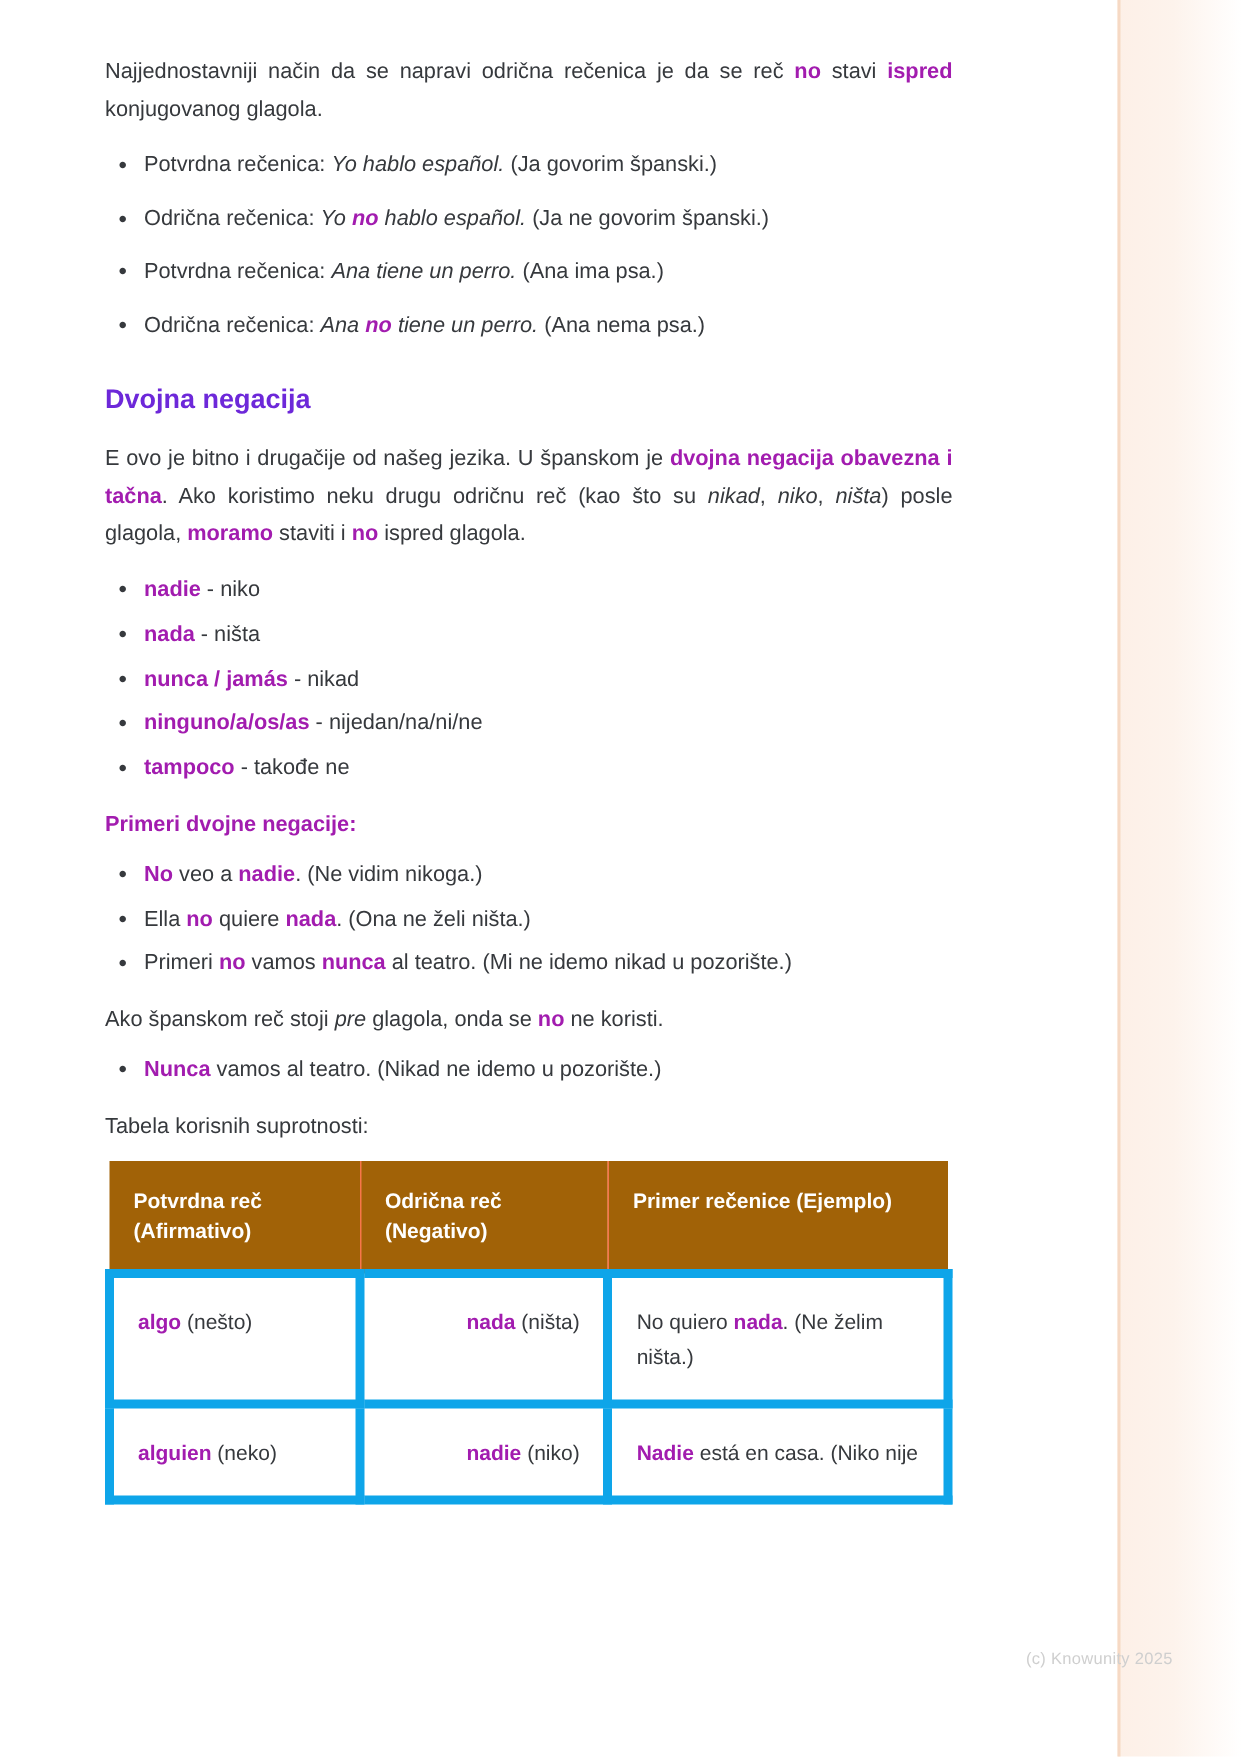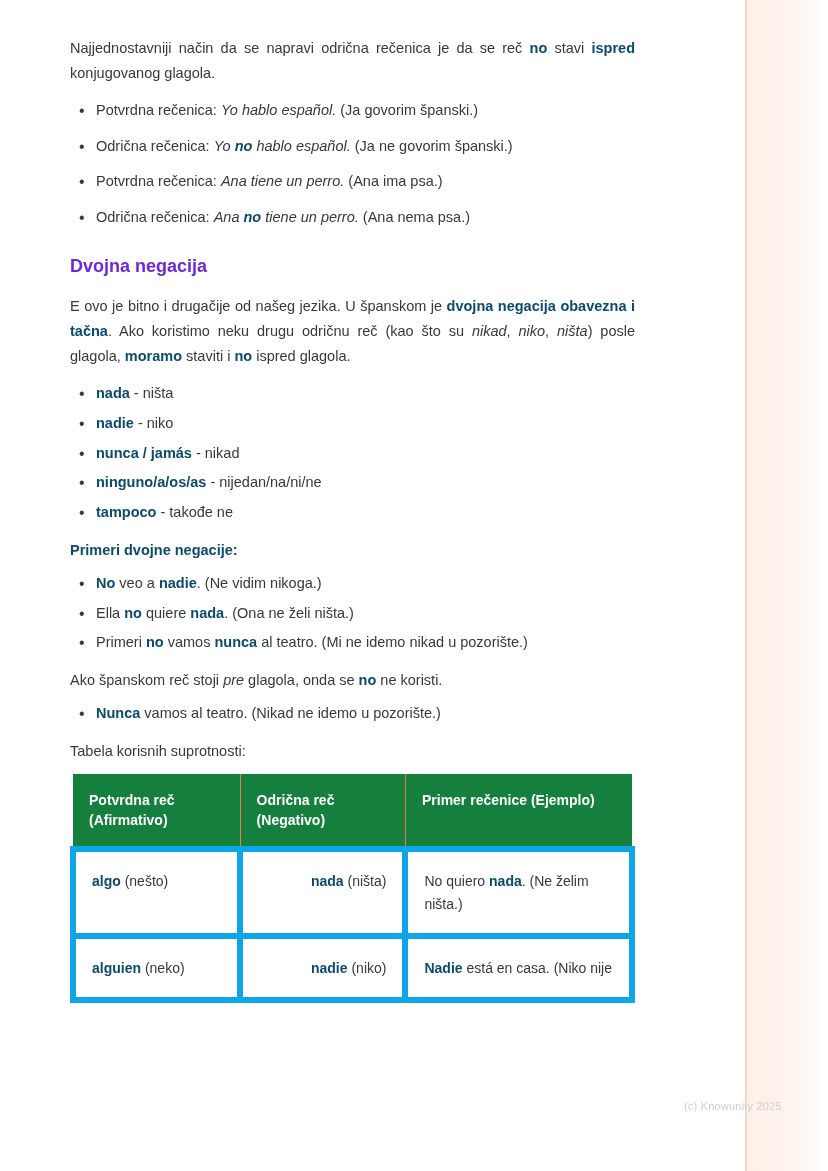--- a/index.html
+++ b/index.html
@@ -61,30 +61,30 @@
     font-size: 16px;
     color: #36393d;
   }
   h2.section-heading {
     font-size: 18px;
     color: #6d28d9;
     font-weight: bold;
     margin: 26px 0 16px 0;
     line-height: 1.3;
   }
-  b, strong { font-weight: bold; color: #0c4a6e; }
+  b, strong { font-weight: bold; color: #a21caf; }
   i, em { font-style: italic; }
   table.compare {
     border-collapse: collapse;
     width: 565px;
     margin-top: 6px;
     font-size: 13.5px;
   }
   table.compare th {
-    background: #15803d;
+    background: #a16207;
     color: #ffffff;
     text-align: left;
     font-weight: bold;
     padding: 16px 16px;
     font-size: 14px;
     line-height: 1.45;
     vertical-align: top;
     border-right: 1px solid #f7764a;
   }
   table.compare th:last-child { border-right: none; }
@@ -142,22 +142,22 @@
       <li><span>Odrična rečenica:</span> <i><span>Yo </span><b>no</b><span> hablo español.</span></i> <span>(Ja ne govorim španski.)</span></li>
       <li><span>Potvrdna rečenica:</span> <i>Ana tiene un perro.</i> <span>(Ana ima psa.)</span></li>
       <li><span>Odrična rečenica:</span> <i><span>Ana </span><b>no</b><span> tiene un perro.</span></i> <span>(Ana nema psa.)</span></li>
     </ul>
 
     <h2 class="section-heading">Dvojna negacija</h2>
 
     <p class="para"><span>E ovo je bitno i drugačije od našeg jezika. U španskom je </span><b>dvojna negacija obavezna i tačna</b><span>. Ako koristimo neku drugu odričnu reč (kao što su </span><i>nikad</i><span>, </span><i>niko</i><span>, </span><i>ništa</i><span>) posle glagola, </span><b>moramo</b><span> staviti i </span><b>no</b><span> ispred glagola.</span></p>
 
     <ul class="bullets compact">
+      <li><b>nadie</b><span> - niko</span></li>
       <li><b>nada</b><span> - ništa</span></li>
-      <li><b>nadie</b><span> - niko</span></li>
       <li><b>nunca / jamás</b><span> - nikad</span></li>
       <li><b>ninguno/a/os/as</b><span> - nijedan/na/ni/ne</span></li>
       <li><b>tampoco</b><span> - takođe ne</span></li>
     </ul>
 
     <p class="para tight"><b>Primeri dvojne negacije:</b></p>
 
     <ul class="bullets compact">
       <li><b>No</b><span> veo a </span><b>nadie</b><span>. (Ne vidim nikoga.)</span></li>
       <li><span>Ella </span><b>no</b><span> quiere </span><b>nada</b><span>. (Ona ne želi ništa.)</span></li>

